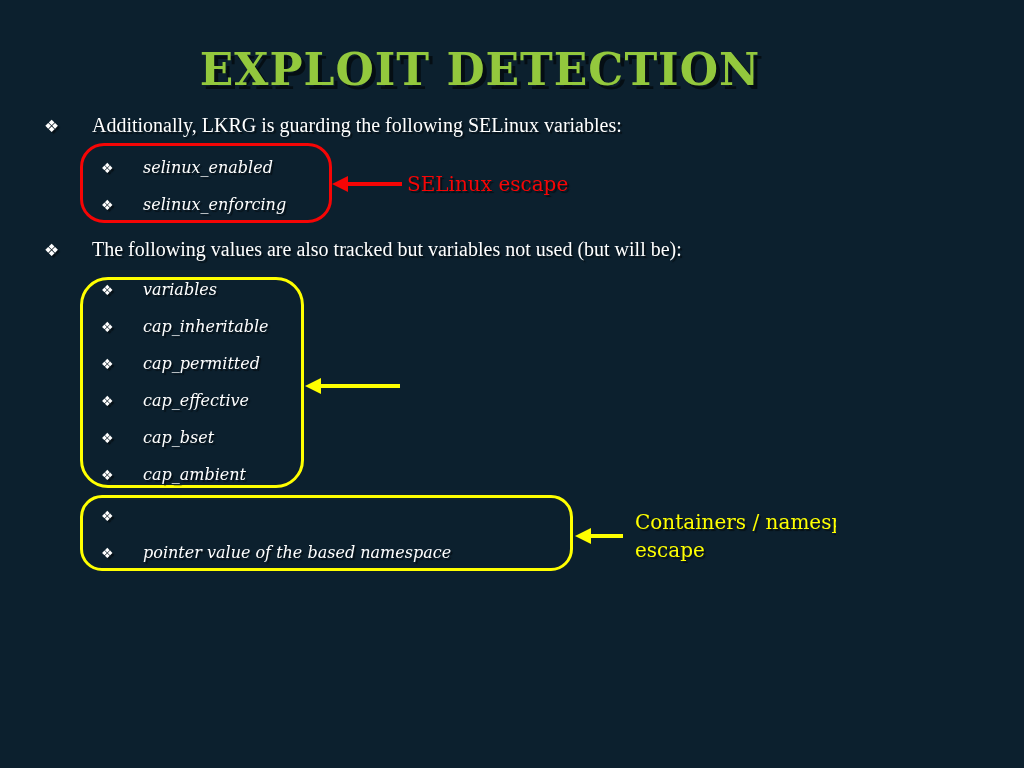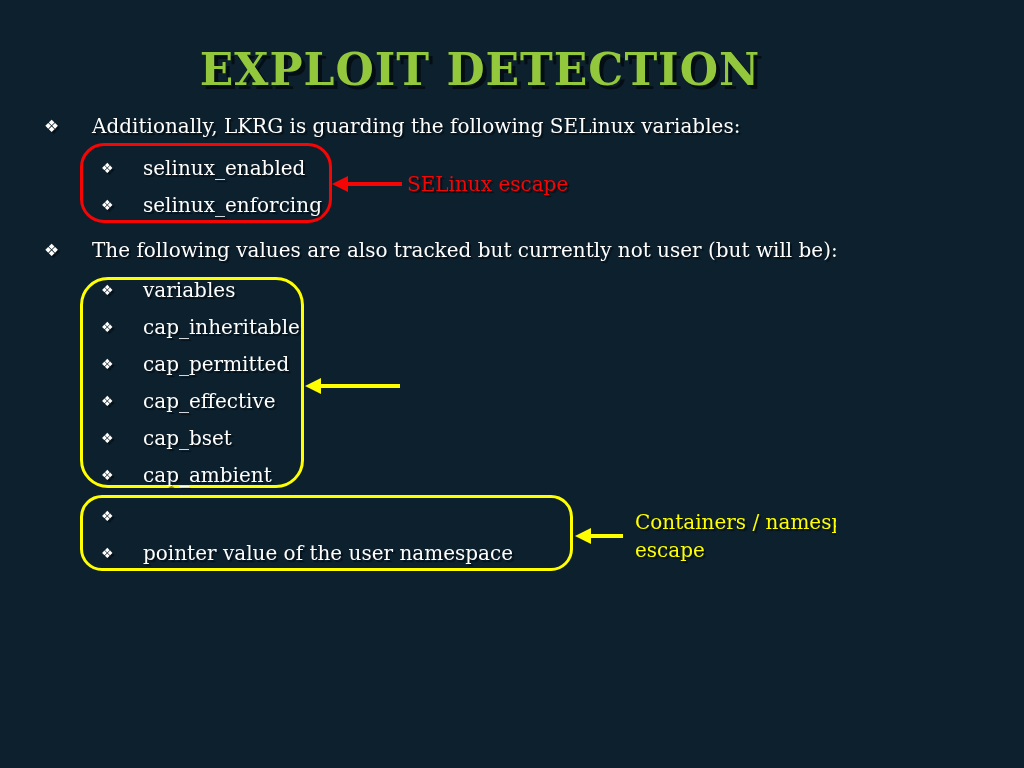--- a/index.html
+++ b/index.html
@@ -28,20 +28,21 @@
   .l1-line { position: absolute; left: 0; color: #ffffff; text-shadow: 2px 2px 1px rgba(0,0,0,0.5); }
   .l1-line .glyph {
     position: absolute; left: 44px; top: 2px;
     font-family: "DejaVu Sans", sans-serif;
     font-size: 17px;
   }
   .l1-line .txt {
     position: absolute; left: 92px; top: 0;
     font-size: 20px;
     white-space: nowrap;
+    font-family: Liberation Serif, serif;
   }
   .l1-a { top: 114px; }
   .l1-b { top: 238px; }
   
   .box {
     position: absolute;
     left: 80px;
     border: 3px solid;
     box-sizing: border-box;
   }
@@ -59,21 +60,21 @@
     text-shadow: 2px 2px 1px rgba(0,0,0,0.5);
     white-space: nowrap;
   }
   .row .glyph {
     font-family: "DejaVu Sans", sans-serif;
     font-size: 14px;
     margin-left: 18px;
     width: 42px;
     flex: 0 0 auto;
   }
-  .row .txt { font-size: 20px; }
+  .row .txt { font-size: 16px; font-style: italic; }
   
   .arrow-head {
     position: absolute;
     width: 0; height: 0;
     border-top: 8px solid transparent;
     border-bottom: 8px solid transparent;
   }
   .arrow-line { position: absolute; height: 4px; }
   .red-head  { border-right: 16px solid #f60505; left: 332px; top: 176px; }
   .red-line  { background: #f60505; left: 346px; top: 182px; width: 56px; }
@@ -123,21 +124,21 @@
       </div>
     </div>
   </div>
 
   <div class="arrow-head red-head"></div>
   <div class="arrow-line red-line"></div>
   <div class="callout callout-red">SELinux escape</div>
 
   <div class="l1-line l1-b">
     <span class="glyph">❖</span>
-    <span class="txt">The following values are also tracked but currently not user (but will be):</span>
+    <span class="txt">The following values are also tracked but variables not used (but will be):</span>
   </div>
 
   <div class="box box-yel1">
     <div class="rows">
       <div class="row">
         <span class="glyph">❖</span>
         <span class="txt">variables</span>
       </div>
       <div class="row">
         <span class="glyph">❖</span>
@@ -165,21 +166,21 @@
   <div class="arrow-head yel1-head"></div>
   <div class="arrow-line yel1-line"></div>
 
   <div class="box box-yel2">
     <div class="rows">
       <div class="row">
         <span class="glyph">❖</span>
       </div>
       <div class="row">
         <span class="glyph">❖</span>
-        <span class="txt">pointer value of the user namespace</span>
+        <span class="txt">pointer value of the based namespace</span>
       </div>
     </div>
   </div>
 
   <div class="arrow-head yel2-head"></div>
   <div class="arrow-line yel2-line"></div>
   <div class="callout callout-yel2">Containers / namespace escape</div>
 
   <div class="page-num">37</div>
 

